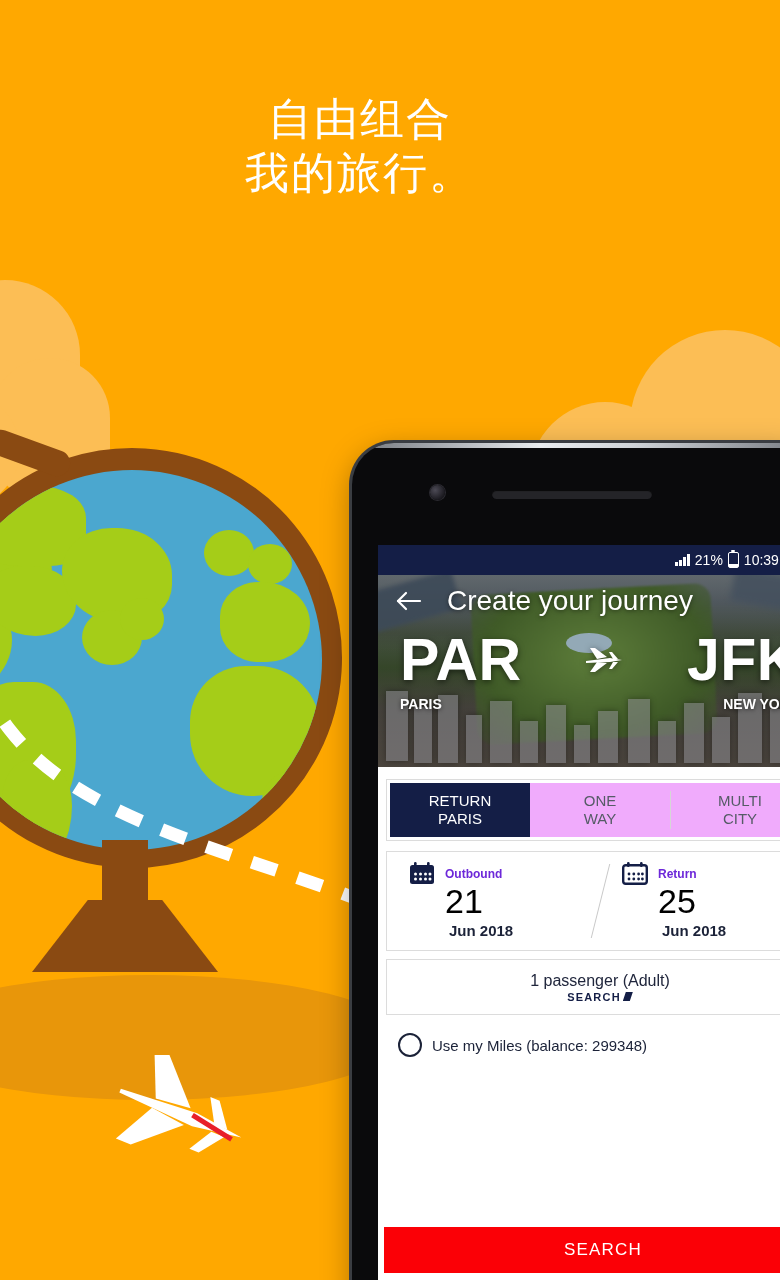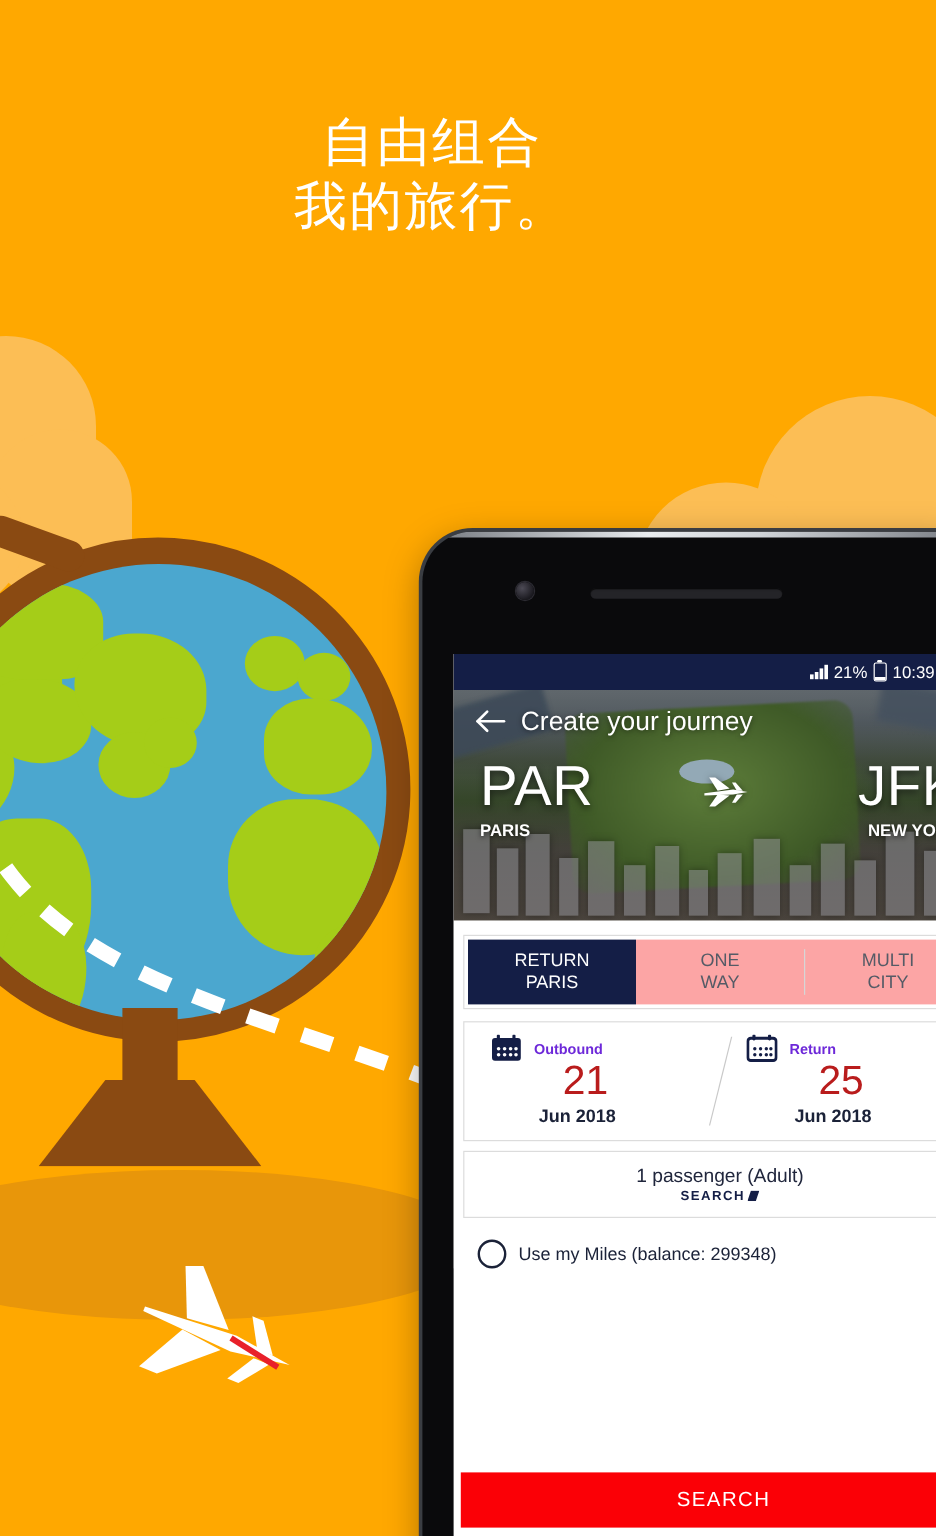--- a/index.html
+++ b/index.html
@@ -301,42 +301,42 @@
     z-index: 3;
   }
   #back-arrow {
     margin-left: 18px;
     width: 26px; height: 26px;
     display: flex; align-items: center; justify-content: center;
     cursor: pointer;
   }
   #hero-title {
     color: #ffffff;
-    font-size: 22px;
-    margin-left: 12px;
+    font-size: 28px;
+    margin-left: 25px;
     font-weight: 400;
     text-shadow: 0 1px 4px rgba(0,0,0,.5);
   }
   #route {
     position: absolute;
     left: 0; right: 0; top: 56px;
     display: flex;
     align-items: flex-start;
     justify-content: space-between;
     padding: 0 22px;
     z-index: 3;
   }
   .route-col { display: flex; flex-direction: column; }
   .route-col.dep { align-items: flex-start; }
   .route-col.arr { align-items: flex-end; }
   .route-code {
     color: #fff;
-    font-size: 47px;
+    font-size: 59px;
     line-height: 1;
-    font-weight: 400;
+    font-weight: 700;
     text-shadow: 0 2px 6px rgba(0,0,0,.55);
     letter-spacing: .5px;
   }
   .route-city {
     color: #fff;
     font-size: 14px;
     margin-top: 6px;
     font-weight: 700;
     text-shadow: 0 1px 4px rgba(0,0,0,.6);
   }
@@ -367,21 +367,21 @@
   .trip-tab {
     flex: 1;
     display: flex;
     align-items: center;
     justify-content: center;
     text-align: center;
     font-size: 15px;
     color: #555b66;
     line-height: 1.2;
     cursor: pointer;
-    background: #fca5a5;
+    background: #f0abfc;
     position: relative;
   }
   .trip-tab.active {
     background: #141e46;
     color: #ffffff;
   }
   .trip-tab.sep::before {
     content: "";
     position: absolute;
     left: 0; top: 8px; bottom: 8px;
@@ -399,23 +399,23 @@
   .date-half {
     flex: 1;
     padding: 10px 0 0 22px;
     box-sizing: border-box;
     cursor: pointer;
   }
   .date-head { display: flex; align-items: center; gap: 10px; }
   .date-label { font-size: 12px; color: #6d28d9; font-weight: bold; }
   .date-day {
     font-size: 34px;
-    color: #b91c1c;
+    color: #000000;
     line-height: 1.05;
-    margin-left: 60px;
+    margin-left: 36px;
     margin-top: -2px;
     font-weight: 300;
   }
   .date-month {
     font-size: 15px;
     color: #1b2238;
     font-weight: 700;
     margin-left: 40px;
     margin-top: 2px;
   }

